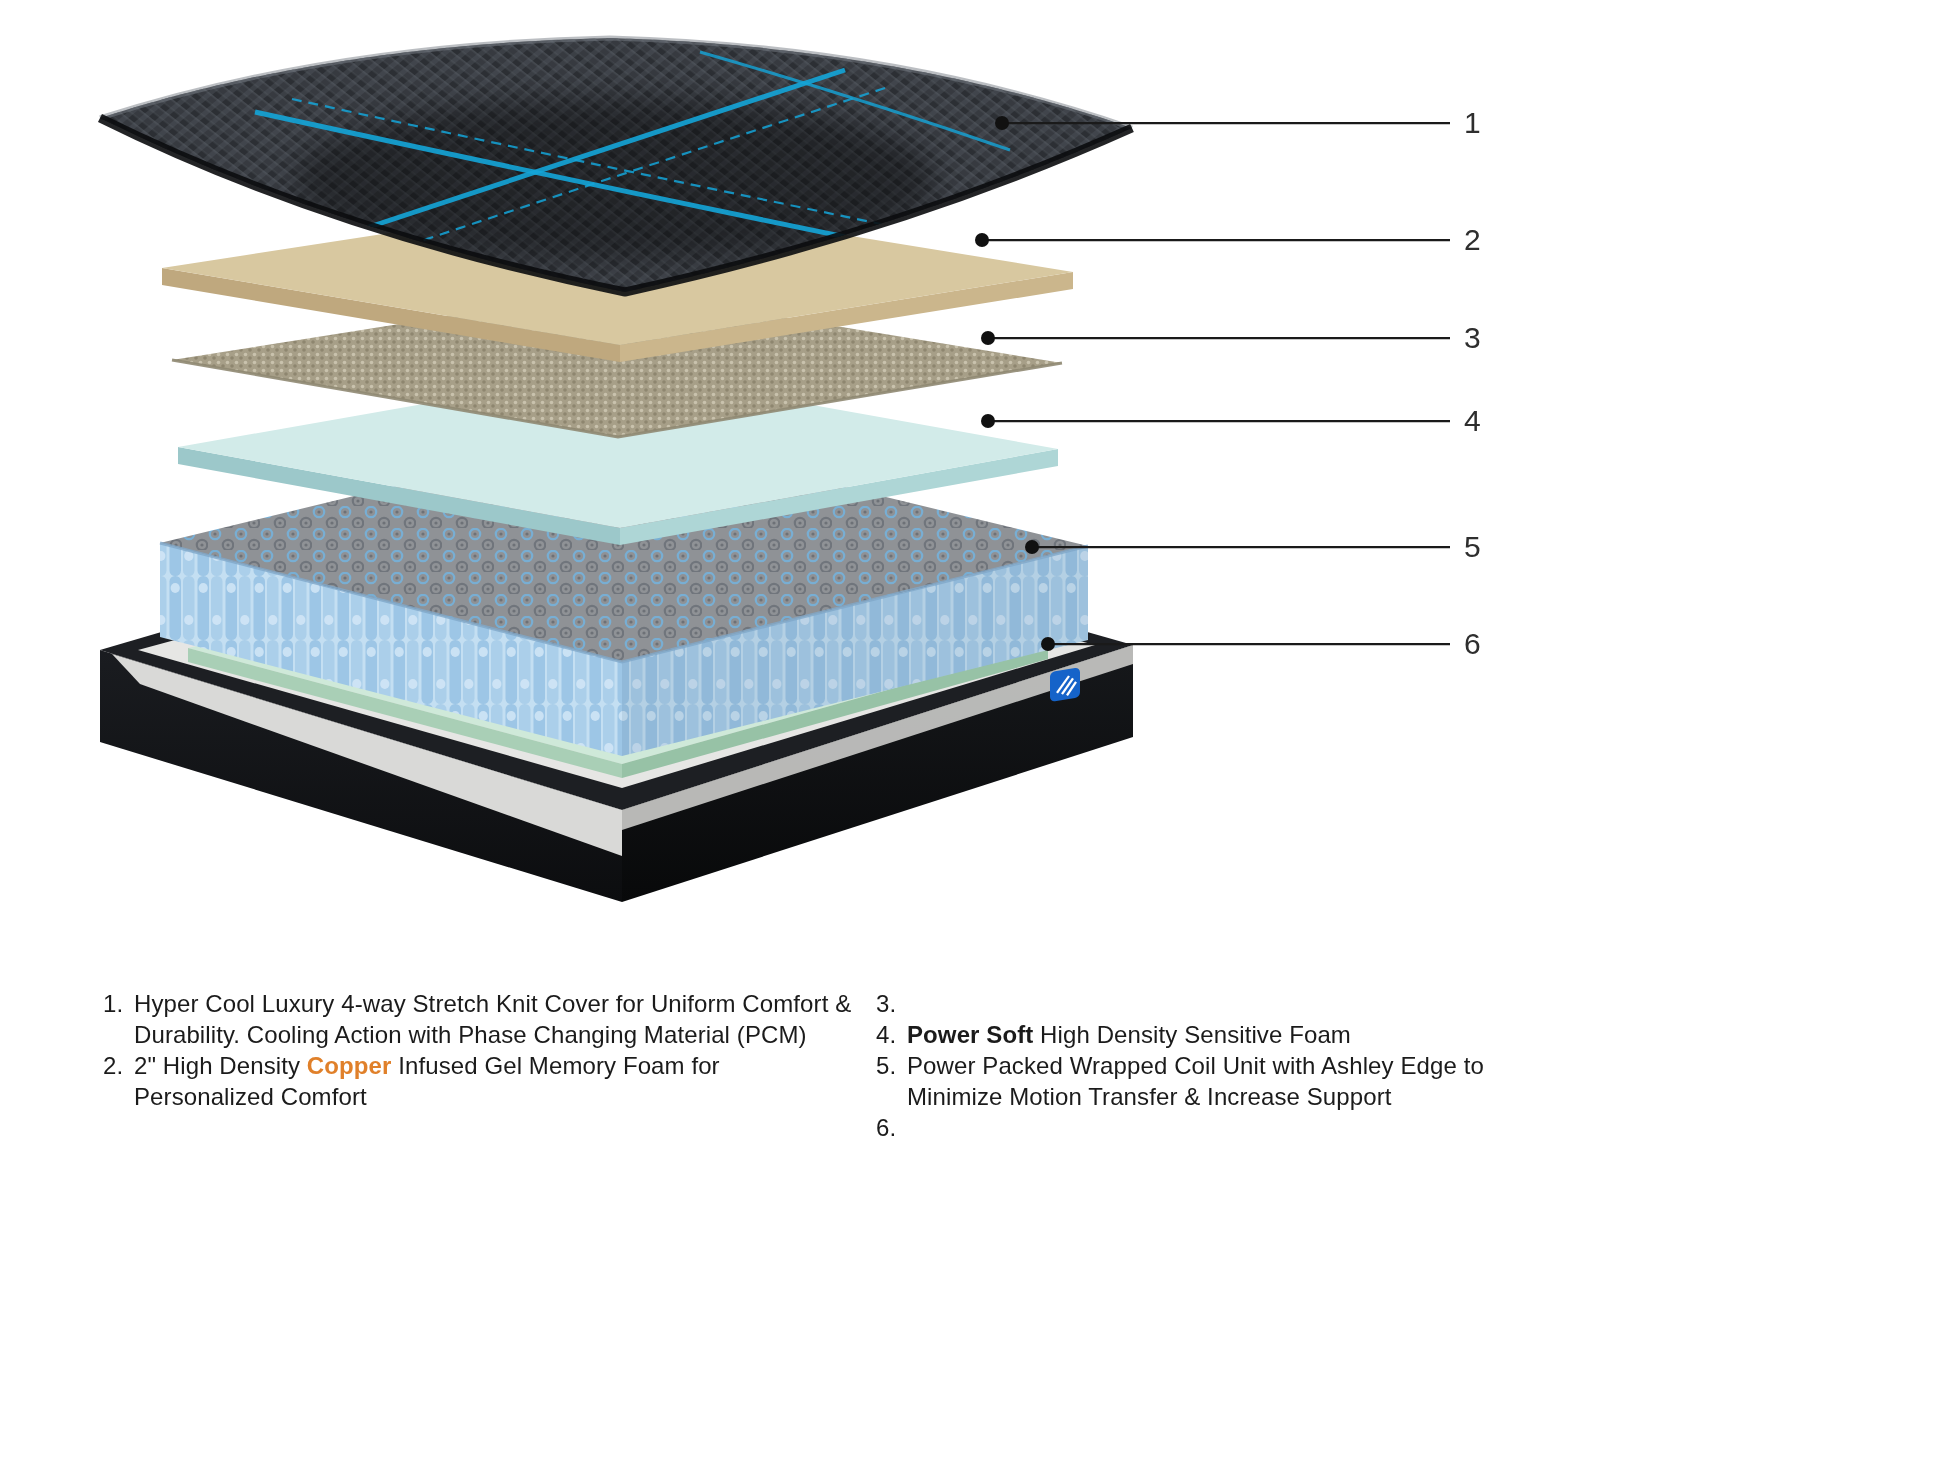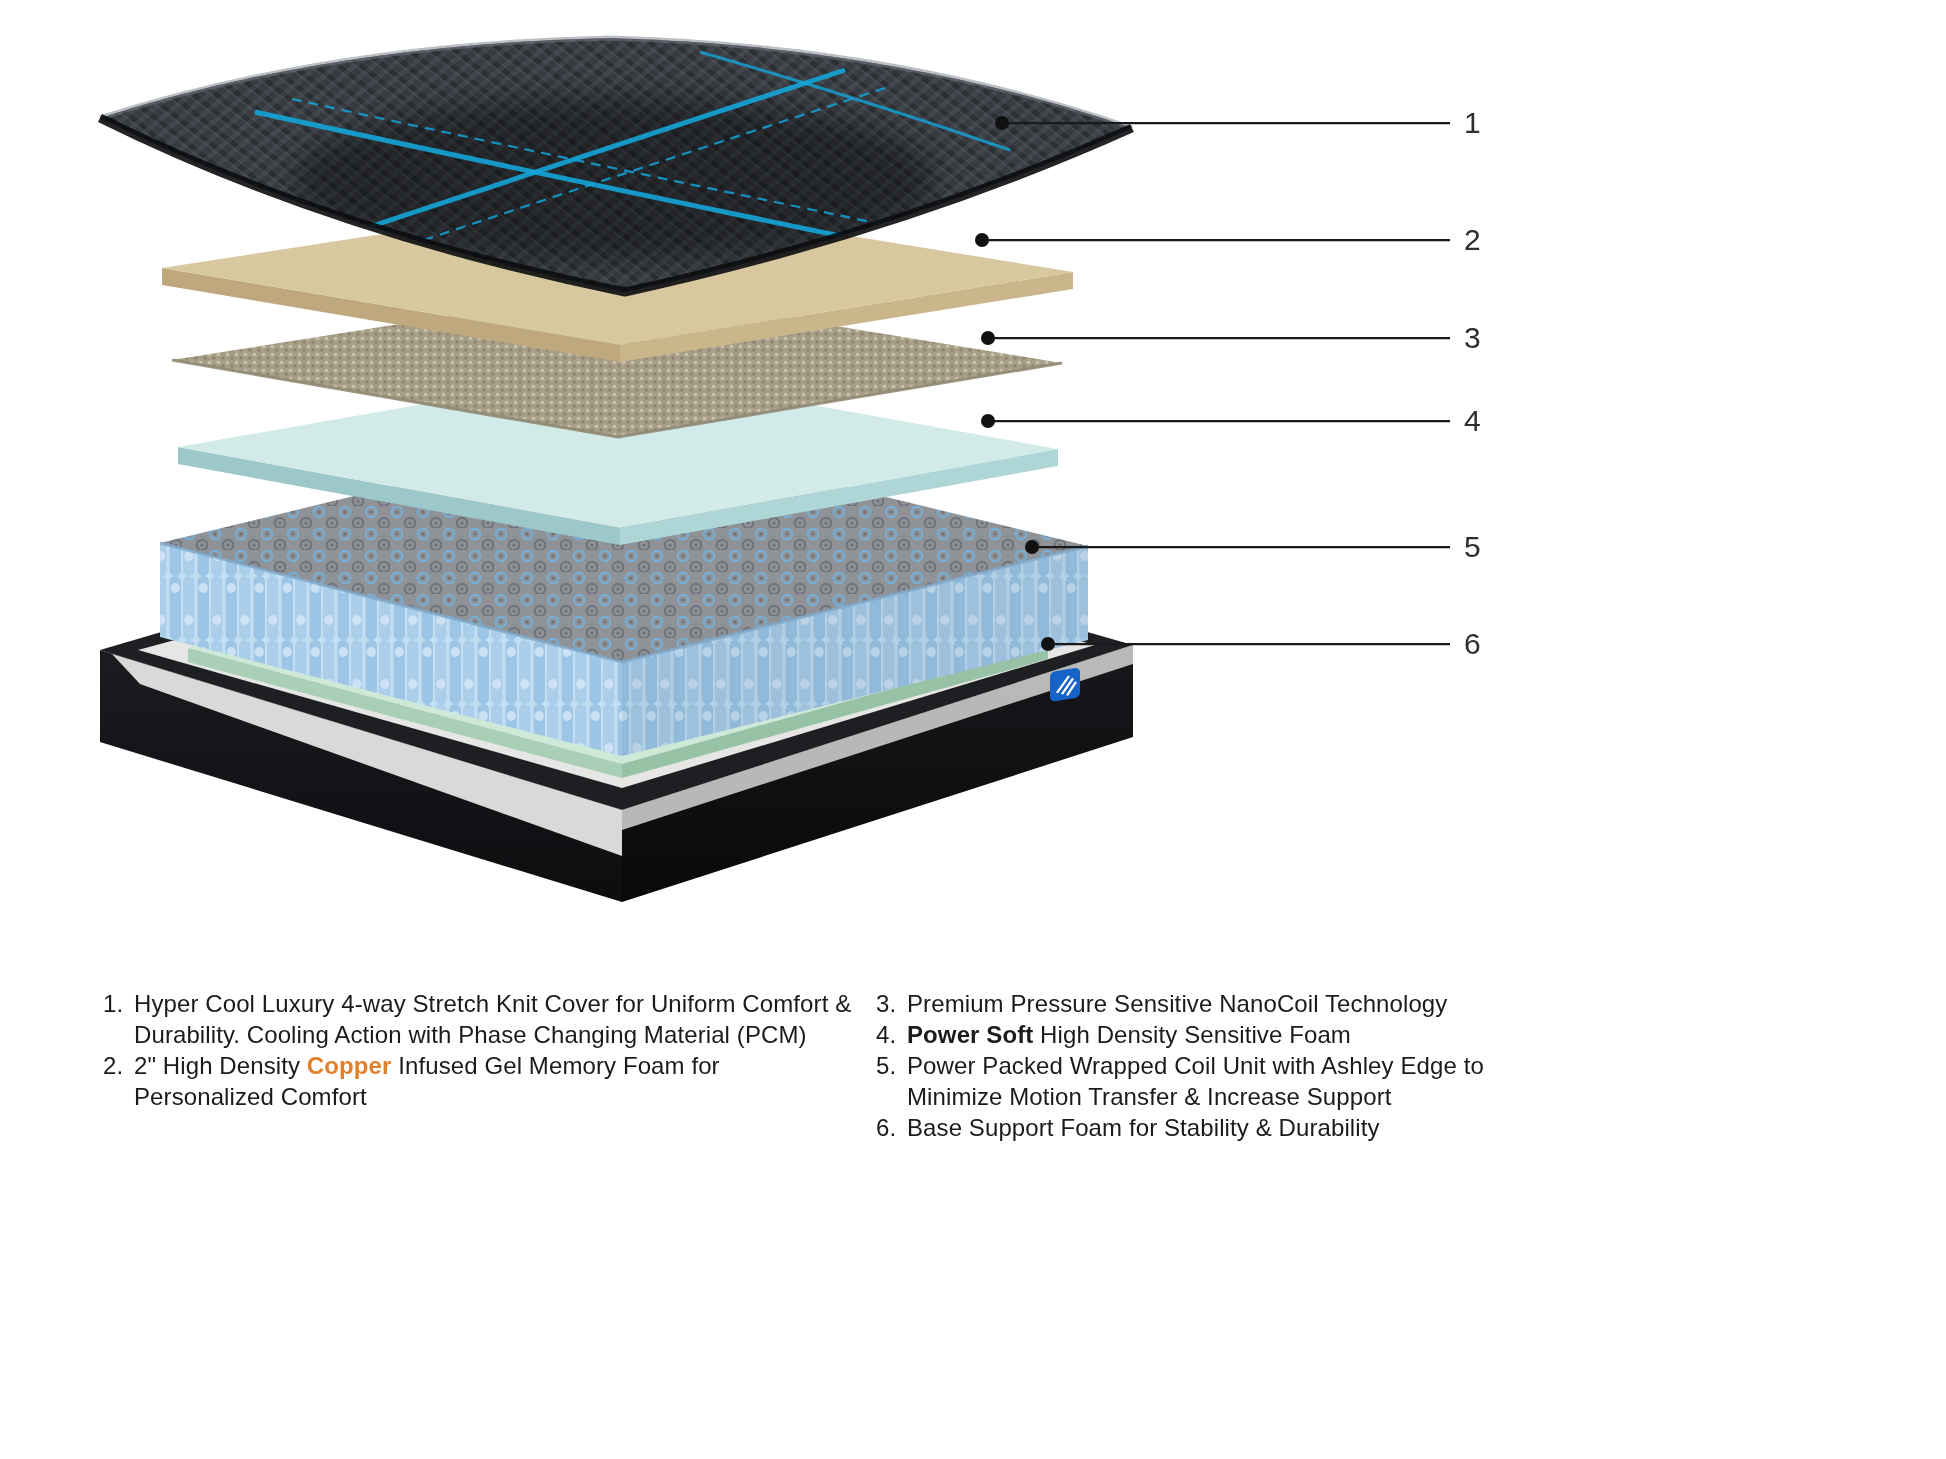--- a/index.html
+++ b/index.html
@@ -176,30 +176,28 @@
       </div>
       <div class="legend-item">
         <span class="li-num">2.</span>
         <div class="li-text"><span>2" High Density </span><span class="copper">Copper</span><span> Infused Gel Memory Foam for
 Personalized Comfort</span></div>
       </div>
     </div>
 <div class="legend-col" id="legend-col-1">
       <div class="legend-item">
         <span class="li-num">3.</span>
-        <div class="li-text"><span>Premium Pressure Sensitive NanoCoil Technology</span></div>
       </div>
       <div class="legend-item">
         <span class="li-num">4.</span>
         <div class="li-text"><span class="bold">Power Soft</span><span> High Density Sensitive Foam</span></div>
       </div>
       <div class="legend-item">
         <span class="li-num">5.</span>
         <div class="li-text"><span>Power Packed Wrapped Coil Unit with Ashley Edge to
 Minimize Motion Transfer &amp; Increase Support</span></div>
       </div>
       <div class="legend-item">
         <span class="li-num">6.</span>
-        <div class="li-text"><span>Base Support Foam for Stability &amp; Durability</span></div>
       </div>
     </div>
 
 </div>
 
 </body></html>

